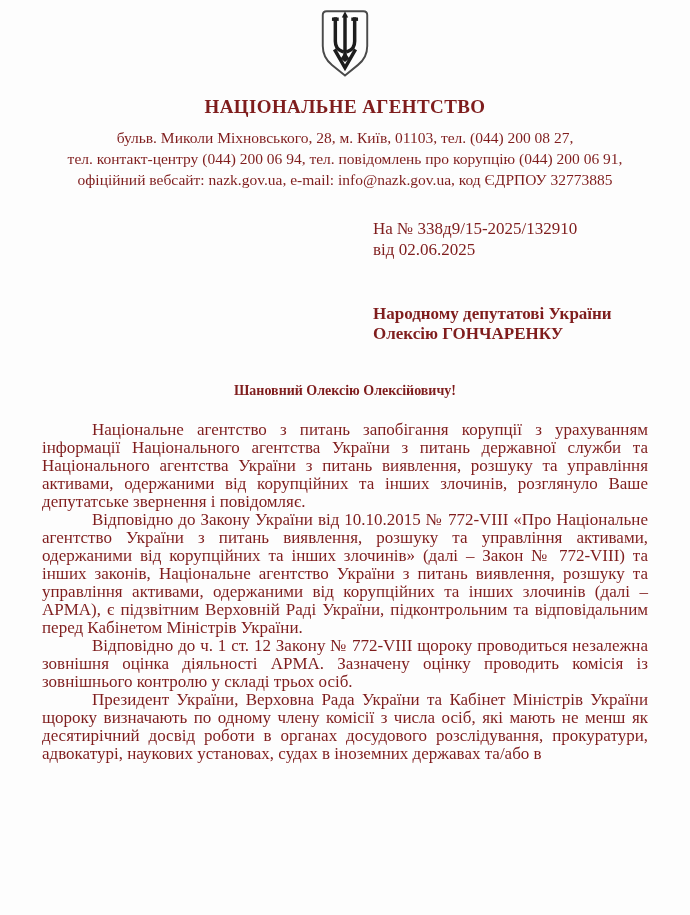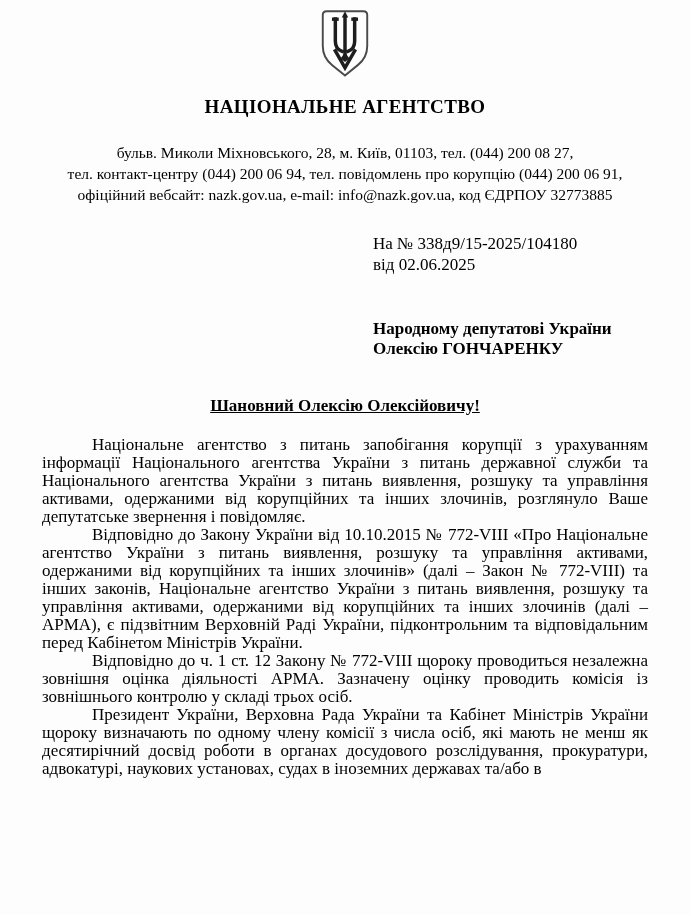--- a/index.html
+++ b/index.html
@@ -3,60 +3,59 @@
 <meta charset="utf-8">
 <style>
   html, body { margin: 0; padding: 0; background: #ffffff; }
   .page {
     position: relative;
     width: 690px;
     height: 915px;
     background: #fdfdfd;
     overflow: hidden;
     font-family: "Liberation Serif", "DejaVu Serif", serif;
-    color: #000000;
+    color: #7f1d1d;
   }
   .content { padding: 0 42px; }
 
   .emblem { margin: 8px auto 0 auto; width: 58px; }
   .emblem svg { display: block; }
 
   .org-name {
     margin-top: 9px;
     text-align: center;
     font-weight: bold;
     font-size: 19px;
     line-height: 23px;
     letter-spacing: 0.4px;
   }
 
   .address {
-    margin-top: 24px;
+    margin-top: 9px;
     text-align: center;
     font-size: 15.5px;
     line-height: 21px;
   }
 
   .ref-block {
     margin: 28px 0 0 331px;
     font-size: 17px;
     line-height: 21px;
   }
 
   .addressee { margin-left: 331px; font-weight: bold; font-size: 17px; line-height: 20px; }
   .addressee .addr1 { margin-top: 44px; }
   .addressee .addr2 { }
 
   .salutation {
     margin-top: 37px;
     text-align: center;
     font-weight: bold;
-    font-size: 17px;
+    font-size: 14px;
     line-height: 20px;
-    text-decoration: underline;
   }
 
   .body-text {
     margin-top: 20px;
     font-size: 17px;
     line-height: 18px;
     text-align: justify;
   }
   .body-text p { margin: 0; text-indent: 50px; }
 </style>
@@ -90,21 +89,21 @@
       <div>НАЦІОНАЛЬНЕ АГЕНТСТВО</div>
     </div>
 
     <div class="address">
       <div>бульв. Миколи Міхновського, 28, м. Київ, 01103, тел. (044) 200 08 27,</div>
       <div>тел. контакт-центру (044) 200 06 94, тел. повідомлень про корупцію (044) 200 06 91,</div>
       <div>офіційний вебсайт: nazk.gov.ua, e-mail: info@nazk.gov.ua, код ЄДРПОУ 32773885</div>
     </div>
 
     <div class="ref-block">
-      <div>На № 338д9/15-2025/104180</div>
+      <div>На № 338д9/15-2025/132910</div>
       <div>від 02.06.2025</div>
     </div>
 
     <div class="addressee">
       <div class="addr1">Народному депутатові України</div>
       <div class="addr2">Олексію ГОНЧАРЕНКУ</div>
     </div>
 
     <div class="salutation">Шановний Олексію Олексійовичу!</div>
 

